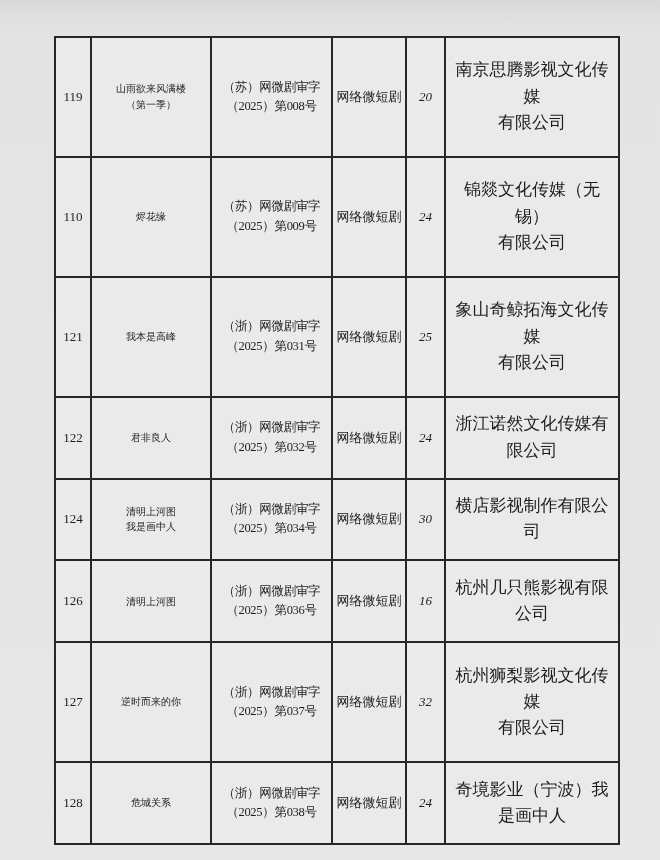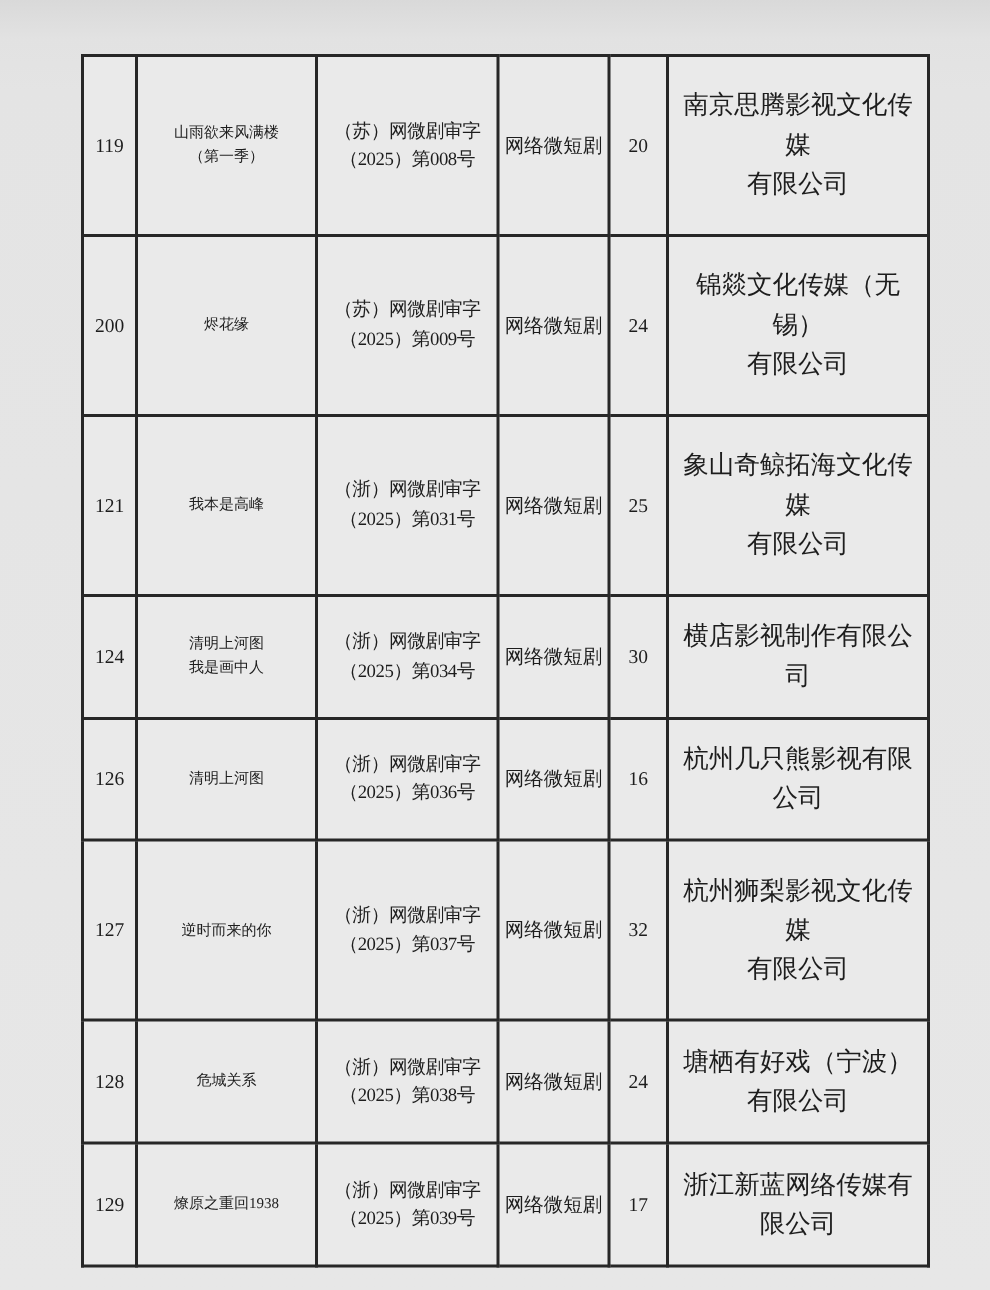--- a/index.html
+++ b/index.html
@@ -39,21 +39,21 @@
     white-space: pre-line;
     word-break: break-all;
     line-height: 1.55;
     padding: 1px 2px;
     color: var(--text);
   }
   td.col-no      { font-size: 13px; }
   td.col-title   { font-size: 10px; }
   td.col-license { font-size: 12.5px; letter-spacing: -0.3px; }
   td.col-type    { font-size: 13px; }
-  td.col-ep      { font-size: 13px; }
+  td.col-ep      { font-size: 13px; font-style: italic; }
   td.col-company { font-size: 17px; }
 </style>
 </head>
 <body>
 
 <div class="table-wrap">
   <table class="license-table">
     <colgroup>
       <col style="width:36px">
       <col style="width:120px">
@@ -68,38 +68,47 @@
     <td class="col-title">山雨欲来风满楼
 （第一季）</td>
     <td class="col-license">（苏）网微剧审字
 （2025）第008号</td>
     <td class="col-type">网络微短剧</td>
     <td class="col-ep">20</td>
     <td class="col-company">南京思腾影视文化传媒
 有限公司</td>
   </tr>
         <tr>
-    <td class="col-no">200</td>
+    <td class="col-no">110</td>
     <td class="col-title">烬花缘</td>
     <td class="col-license">（苏）网微剧审字
 （2025）第009号</td>
     <td class="col-type">网络微短剧</td>
     <td class="col-ep">24</td>
     <td class="col-company">锦燚文化传媒（无锡）
 有限公司</td>
   </tr>
         <tr>
     <td class="col-no">121</td>
     <td class="col-title">我本是高峰</td>
     <td class="col-license">（浙）网微剧审字
 （2025）第031号</td>
     <td class="col-type">网络微短剧</td>
     <td class="col-ep">25</td>
     <td class="col-company">象山奇鲸拓海文化传媒
 有限公司</td>
+  </tr>
+        <tr>
+    <td class="col-no">122</td>
+    <td class="col-title">君非良人</td>
+    <td class="col-license">（浙）网微剧审字
+（2025）第032号</td>
+    <td class="col-type">网络微短剧</td>
+    <td class="col-ep">24</td>
+    <td class="col-company">浙江诺然文化传媒有限公司</td>
   </tr>
         <tr>
     <td class="col-no">124</td>
     <td class="col-title">清明上河图
 我是画中人</td>
     <td class="col-license">（浙）网微剧审字
 （2025）第034号</td>
     <td class="col-type">网络微短剧</td>
     <td class="col-ep">30</td>
     <td class="col-company">横店影视制作有限公司</td>
@@ -123,26 +132,17 @@
     <td class="col-company">杭州狮梨影视文化传媒
 有限公司</td>
   </tr>
         <tr>
     <td class="col-no">128</td>
     <td class="col-title">危城关系</td>
     <td class="col-license">（浙）网微剧审字
 （2025）第038号</td>
     <td class="col-type">网络微短剧</td>
     <td class="col-ep">24</td>
-    <td class="col-company">塘栖有好戏（宁波）有限公司</td>
-  </tr>
-        <tr>
-    <td class="col-no">129</td>
-    <td class="col-title">燎原之重回1938</td>
-    <td class="col-license">（浙）网微剧审字
-（2025）第039号</td>
-    <td class="col-type">网络微短剧</td>
-    <td class="col-ep">17</td>
-    <td class="col-company">浙江新蓝网络传媒有限公司</td>
+    <td class="col-company">奇境影业（宁波）我是画中人</td>
   </tr>
       </tbody>
   </table>
 </div>
 
 </body></html>

